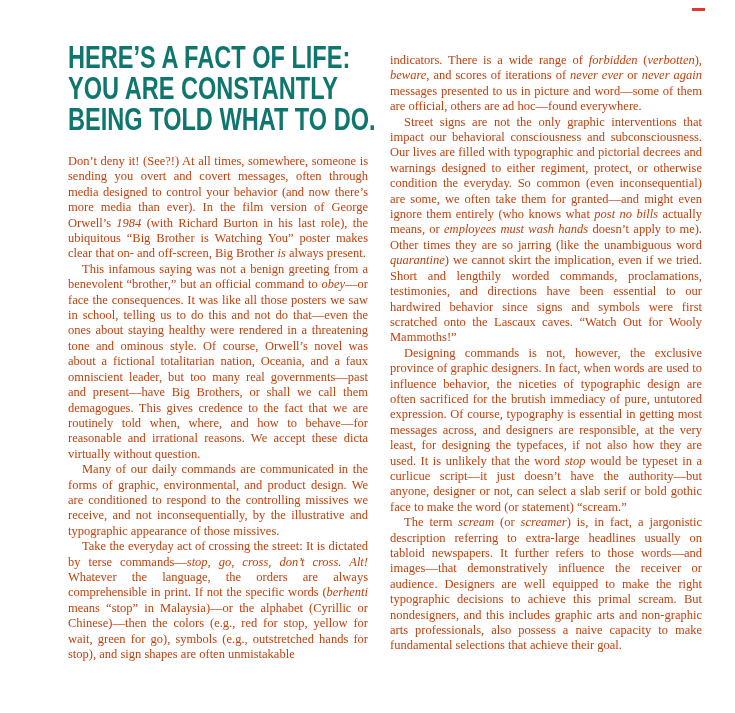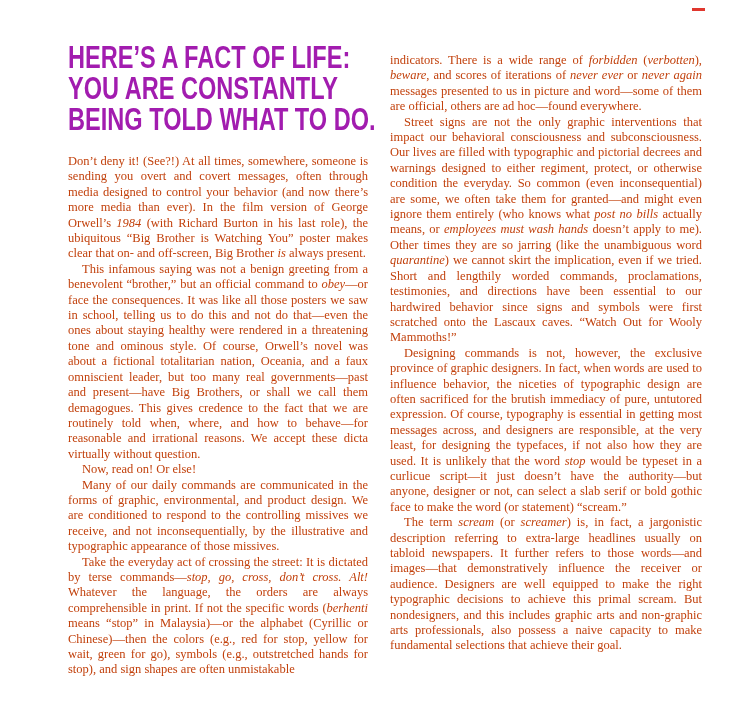--- a/index.html
+++ b/index.html
@@ -31,21 +31,21 @@
     padding: 42px 30px 0 68px;
     gap: 22px;
   }
   .col-left { width: 300px; flex: 0 0 300px; }
   .col-right { width: 312px; flex: 0 0 312px; padding-top: 11px; }
   .headline {
     font-family: "Liberation Sans", "DejaVu Sans", sans-serif;
     font-weight: 700;
     font-size: 31px;
     line-height: 31px;
-    color: #a21caf;
+    color: #0f766e;
     margin: 0 0 19px 0;
   }
   .hl-line {
     transform: scaleX(0.76);
     transform-origin: 0 50%;
     white-space: nowrap;
     letter-spacing: 0;
   }
   .para {
     font-family: "Liberation Serif", "DejaVu Serif", serif;
@@ -66,21 +66,20 @@
   <div class="spread">
     <div class="col-left">
       <h1 class="headline">
         <div class="hl-line">HERE’S A FACT OF LIFE:</div>
         <div class="hl-line">YOU ARE CONSTANTLY</div>
         <div class="hl-line">BEING TOLD WHAT TO DO.</div>
       </h1>
       <div>
           <p class="para">Don’t deny it! (See?!) At all times, somewhere, someone is sending you overt and covert messages, often through media designed to control your behavior (and now there’s more media than ever). In the film version of George Orwell’s <i>1984</i> (with Richard Burton in his last role), the ubiquitous “Big Brother is Watching You” poster makes clear that on- and off-screen, Big Brother <i>is</i> always present.</p>
           <p class="para indent">This infamous saying was not a benign greeting from a benevolent “brother,” but an official command to <i>obey</i>—or face the consequences. It was like all those posters we saw in school, telling us to do this and not do that—even the ones about staying healthy were rendered in a threatening tone and ominous style. Of course, Orwell’s novel was about a fictional totalitarian nation, Oceania, and a faux omniscient leader, but too many real governments—past and present—have Big Brothers, or shall we call them demagogues. This gives credence to the fact that we are routinely told when, where, and how to behave—for reasonable and irrational reasons. We accept these dicta virtually without question.</p>
-          <p class="para indent">Now, read on! Or else!</p>
           <p class="para indent">Many of our daily commands are communicated in the forms of graphic, environmental, and product design. We are conditioned to respond to the controlling missives we receive, and not inconsequentially, by the illustrative and typographic appearance of those missives.</p>
           <p class="para indent">Take the everyday act of crossing the street: It is dictated by terse commands—<i>stop, go, cross, don’t cross. Alt!</i> Whatever the language, the orders are always comprehensible in print. If not the specific words (<i>berhenti</i> means “stop” in Malaysia)—or the alphabet (Cyrillic or Chinese)—then the colors (e.g., red for stop, yellow for wait, green for go), symbols (e.g., outstretched hands for stop), and sign shapes are often unmistakable</p>
         </div>
     </div>
     <div class="col-right">
       <div>
           <p class="para">indicators. There is a wide range of <i>forbidden</i> (<i>verbotten</i>), <i>beware</i>, and scores of iterations of <i>never ever</i> or <i>never again</i> messages presented to us in picture and word—some of them are official, others are ad hoc—found everywhere.</p>
           <p class="para indent">Street signs are not the only graphic interventions that impact our behavioral consciousness and subconsciousness. Our lives are filled with typographic and pictorial decrees and warnings designed to either regiment, protect, or otherwise condition the everyday. So common (even inconsequential) are some, we often take them for granted—and might even ignore them entirely (who knows what <i>post no bills</i> actually means, or <i>employees must wash hands</i> doesn’t apply to me). Other times they are so jarring (like the unambiguous word <i>quarantine</i>) we cannot skirt the implication, even if we tried. Short and lengthily worded commands, proclamations, testimonies, and directions have been essential to our hardwired behavior since signs and symbols were first scratched onto the Lascaux caves. “Watch Out for Wooly Mammoths!”</p>
           <p class="para indent">Designing commands is not, however, the exclusive province of graphic designers. In fact, when words are used to influence behavior, the niceties of typographic design are often sacrificed for the brutish immediacy of pure, untutored expression. Of course, typography is essential in getting most messages across, and designers are responsible, at the very least, for designing the typefaces, if not also how they are used. It is unlikely that the word <i>stop</i> would be typeset in a curlicue script—it just doesn’t have the authority—but anyone, designer or not, can select a slab serif or bold gothic face to make the word (or statement) “scream.”</p>
           <p class="para indent">The term <i>scream</i> (or <i>screamer</i>) is, in fact, a jargonistic description referring to extra-large headlines usually on tabloid newspapers. It further refers to those words—and images—that demonstratively influence the receiver or audience. Designers are well equipped to make the right typographic decisions to achieve this primal scream. But nondesigners, and this includes graphic arts and non-graphic arts professionals, also possess a naive capacity to make fundamental selections that achieve their goal.</p>

